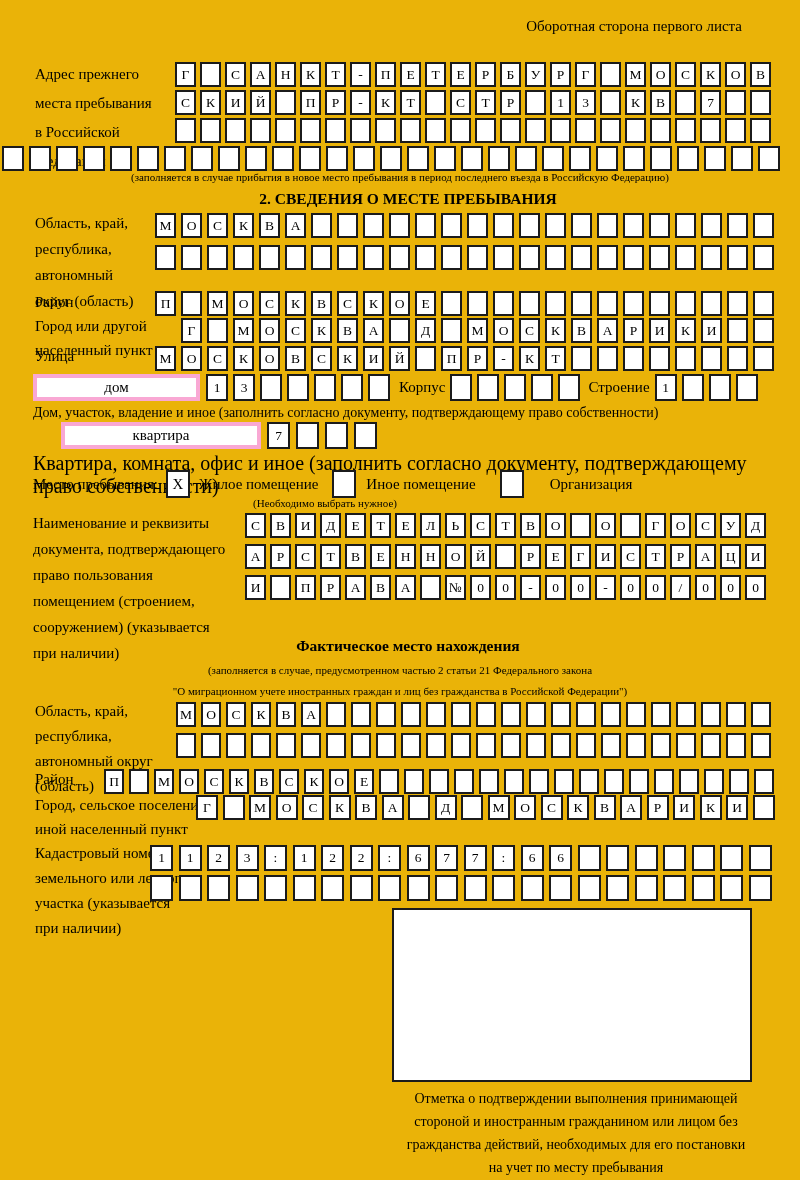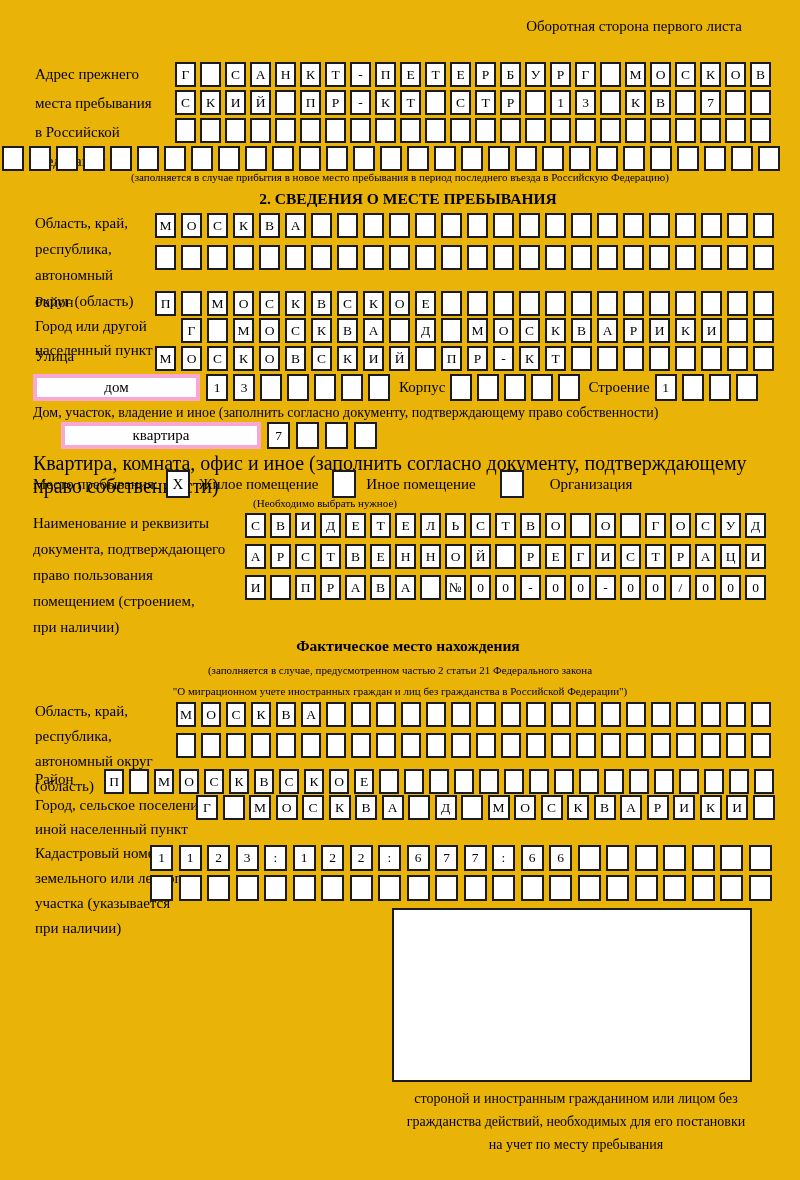--- a/index.html
+++ b/index.html
@@ -355,20 +355,21 @@
     <span class="inline-label" style="margin-left:10px;">Иное помещение</span>
     <span class="chk" style="margin-left:24px;"></span>
     <span class="inline-label" style="margin-left:26px;">Организация</span>
   </div>
 
   <div class="abs label" style="left:33px;top:510px;line-height:26px;">
       <div>Наименование и реквизиты</div>
       <div>документа, подтверждающего</div>
       <div>право пользования</div>
       <div>помещением (строением,</div>
+      <div>сооружением) (указывается</div>
       <div>при наличии)</div>
     </div>
   <div class="abs" style="left:245px;top:513px;">
     <div class="row" style="--cw:21px;--gap:4px;margin-bottom:6px;">
         <span class="cell">С</span>
         <span class="cell">В</span>
         <span class="cell">И</span>
         <span class="cell">Д</span>
         <span class="cell">Е</span>
         <span class="cell">Т</span>
@@ -615,18 +616,19 @@
         <span class="cell"></span>
         <span class="cell"></span>
         <span class="cell"></span>
         <span class="cell"></span>
         <span class="cell"></span>
       </div>
   </div>
 
   <div class="abs stamp" style="left:392px;top:908px;width:360px;height:174px;"></div>
   <div class="abs" style="left:388px;top:1087px;width:376px;text-align:center;font-size:14px;line-height:23px;">
+      <div>Отметка о подтверждении выполнения принимающей</div>
       <div>стороной и иностранным гражданином или лицом без</div>
       <div>гражданства действий, необходимых для его постановки</div>
       <div>на учет по месту пребывания</div>
     </div>
 
 </div>
 
 </body></html>

